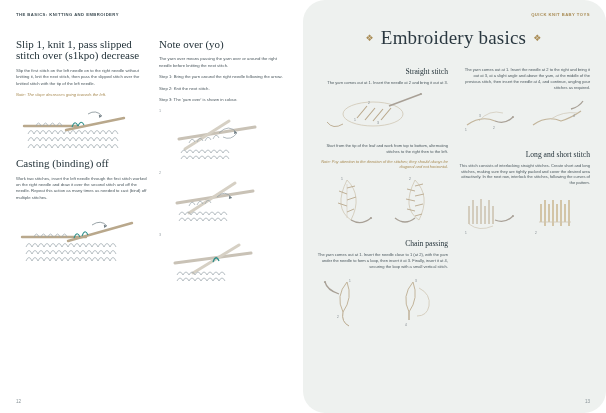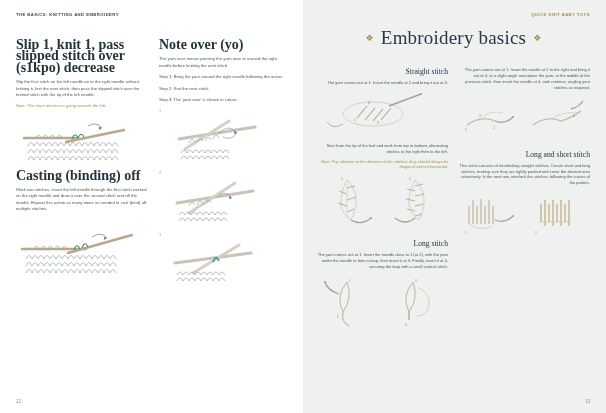--- a/index.html
+++ b/index.html
@@ -32,25 +32,25 @@
     font-size: 4.6px; color: #8a9499;
   }
   .folio-left { left: 16px; }
   .folio-right { right: 16px; color: #8a9499; }
 
   .cols { display: flex; gap: 12px; }
   .col { width: 131px; }
 
   h2.sec {
     font-family: "Liberation Serif", serif;
-    font-size: 14px;
+    font-size: 11px;
     line-height: 11.4px;
     color: #25343b;
     margin: 0 0 6px 0;
-    font-weight: bold;
+    font-weight: normal;
   }
   p.body {
     font-size: 4.25px;
     line-height: 6.4px;
     color: #4a575d;
     margin: 0 0 5px 0;
   }
   p.note {
     font-size: 4.1px;
     line-height: 6.1px;
@@ -63,20 +63,21 @@
   .step-num {
     font-size: 3.8px; color: #9aa3a8;
   }
 
   
   .page-right {
     width: 303px; height: 413px;
     background: #eef1ef;
     position: relative;
     padding: 12px 16px 18px 14px;
+    border-radius: 22px;
   }
   .run-head-right {
     font-size: 4.2px;
     letter-spacing: 0.45px;
     color: #a98c55;
     text-transform: uppercase;
     font-weight: bold;
     text-align: right;
     margin-bottom: 10px;
   }
@@ -300,21 +301,21 @@
                 <path d="M30 6 q16 16 4 40 q-18 -12 -4 -40" stroke="#cfc6b4" stroke-width="0.8"></path>
                 <path d="M30 12 L38 10 M30 17 L22 15 M30 22 L39 20 M30 27 L21 25 M30 32 L38 30 M30 37 L22 35 M30 42 L37 40"></path>
                 <path d="M30 44 q-10 8 -20 0" stroke="#a8a096" stroke-width="1.3"></path>
               </g>
               <text x="24" y="6" fill="#7d868c" font-size="3.4" font-family="Liberation Sans, sans-serif">2</text>
             </svg>
           </div>
         </div>
 
         <div class="block">
-          <h3 class="sub">Long stitch</h3>
+          <h3 class="sub">Chain passing</h3>
           <p class="rbody">The yarn comes out at 1. Insert the needle close to 1 (at 2), with the yarn under the needle to form a loop, then insert it at 3. Finally, insert it at 4, securing the loop with a small vertical stitch.</p>
           <div class="rfig fig-row">
             <svg width="62" height="60" viewBox="0 0 62 60">
               <g fill="none" stroke="#b9a88c" stroke-width="1">
                 <path d="M30 8 q-12 14 -4 30 q10 -14 4 -30" stroke="#c2b49a"></path>
                 <path d="M26 38 q-2 10 6 14" stroke="#b9a88c"></path>
                 <path d="M22 20 q-12 -4 -14 -12" stroke="#a8a096" stroke-width="1.3"></path>
                 <circle cx="8" cy="8" r="1.1" fill="#a8a096" stroke="none"></circle>
               </g>
               <g fill="#7d868c" font-size="3.2" font-family="Liberation Sans, sans-serif">

